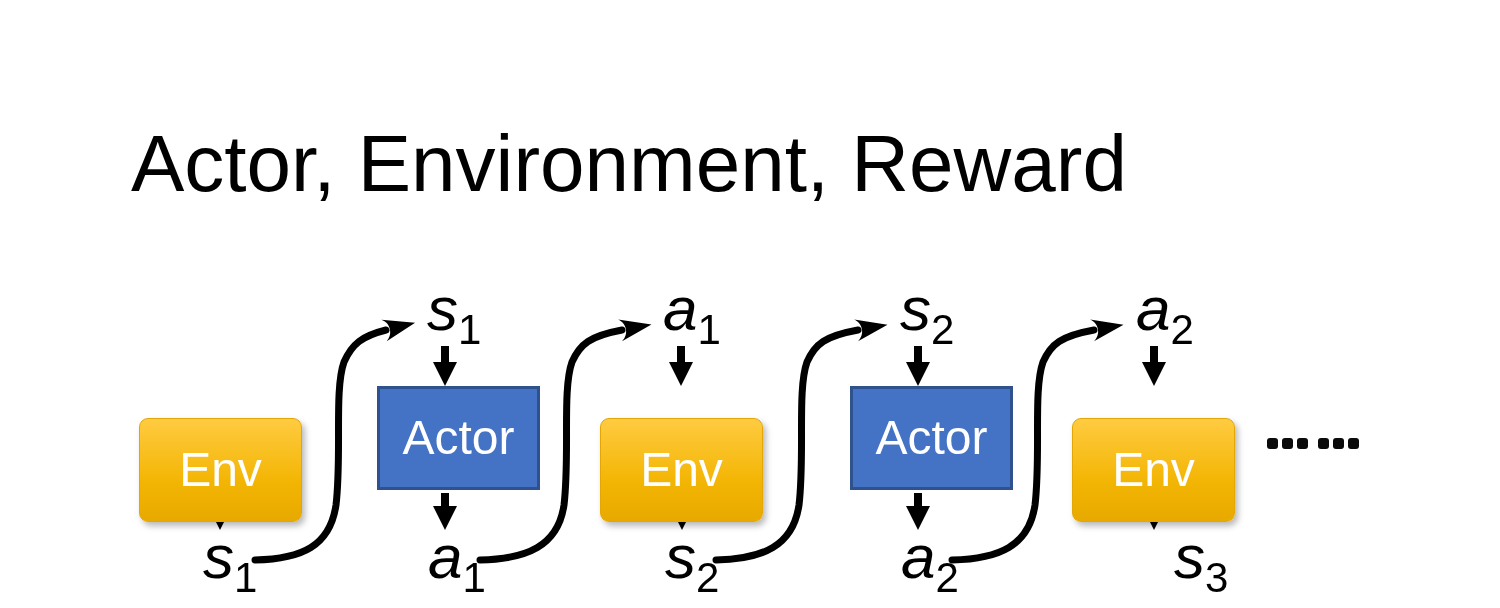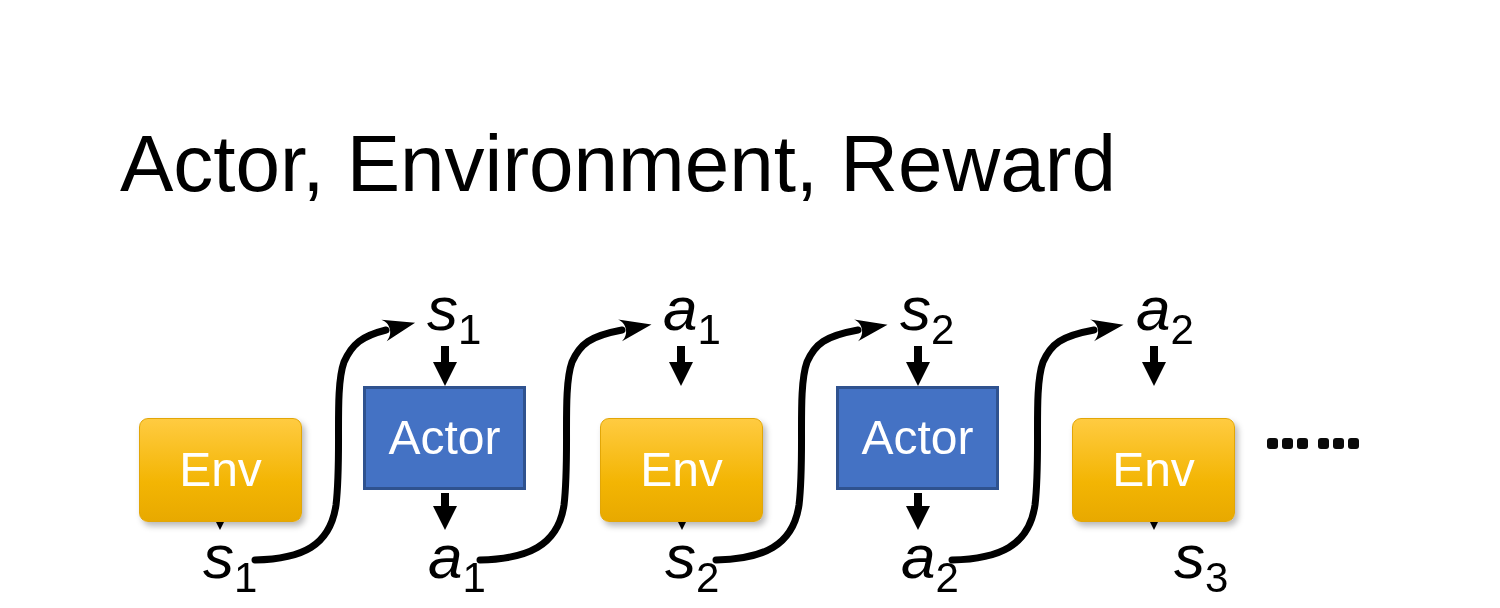--- a/index.html
+++ b/index.html
@@ -2,38 +2,39 @@
 <html style="--slide-bg: #FFFFFF; --title-text: #000000; --env-gradient-top: #FFCB41; --env-gradient-bottom: #E8A900; --actor-fill: #4472C4; --actor-border: #2F528F; --box-text: #FFFFFF; --arrow-black: #000000;"><head>
 <meta charset="utf-8">
 <style>
   html,body{margin:0;padding:0;background:#fff;}
   #stage{
     position:relative;width:1500px;height:608px;overflow:hidden;
     background:var(--slide-bg,#ffffff);
     font-family:"Liberation Sans",sans-serif;
   }
   .title{
-    position:absolute;left:120px;top:124px;
+    position:absolute;left:131px;top:124px;
     font-size:80px;font-weight:300;line-height:1;
     color:var(--title-text,#000);letter-spacing:0px;white-space:nowrap;
   }
   .box{
     position:absolute;top:386px;width:163px;height:104px;
     display:flex;align-items:center;justify-content:center;
     box-sizing:border-box;
   }
   .box.env{
     background:linear-gradient(180deg,var(--env-gradient-top,#FFCB41) 0%,#F3B503 62%,var(--env-gradient-bottom,#E8A900) 100%);
     border:1px solid #E2A607;border-radius:9px;
     box-shadow:3px 4px 6px rgba(0,0,0,0.28);
     margin-top:32px;
   }
   .box.actor{
     background:var(--actor-fill,#4472C4);
     border:3px solid var(--actor-border,#2F528F);
+    margin-left:14px;
   }
   .box-label{
     color:var(--box-text,#FFFFFF);font-size:48px;line-height:1;
     font-family:"Liberation Sans",sans-serif;
   }
   .math-label{
     position:absolute;white-space:nowrap;color:#000;
     font-family:Liberation Sans, sans-serif;
     font-size:62px;line-height:1;height:62px;
   }

